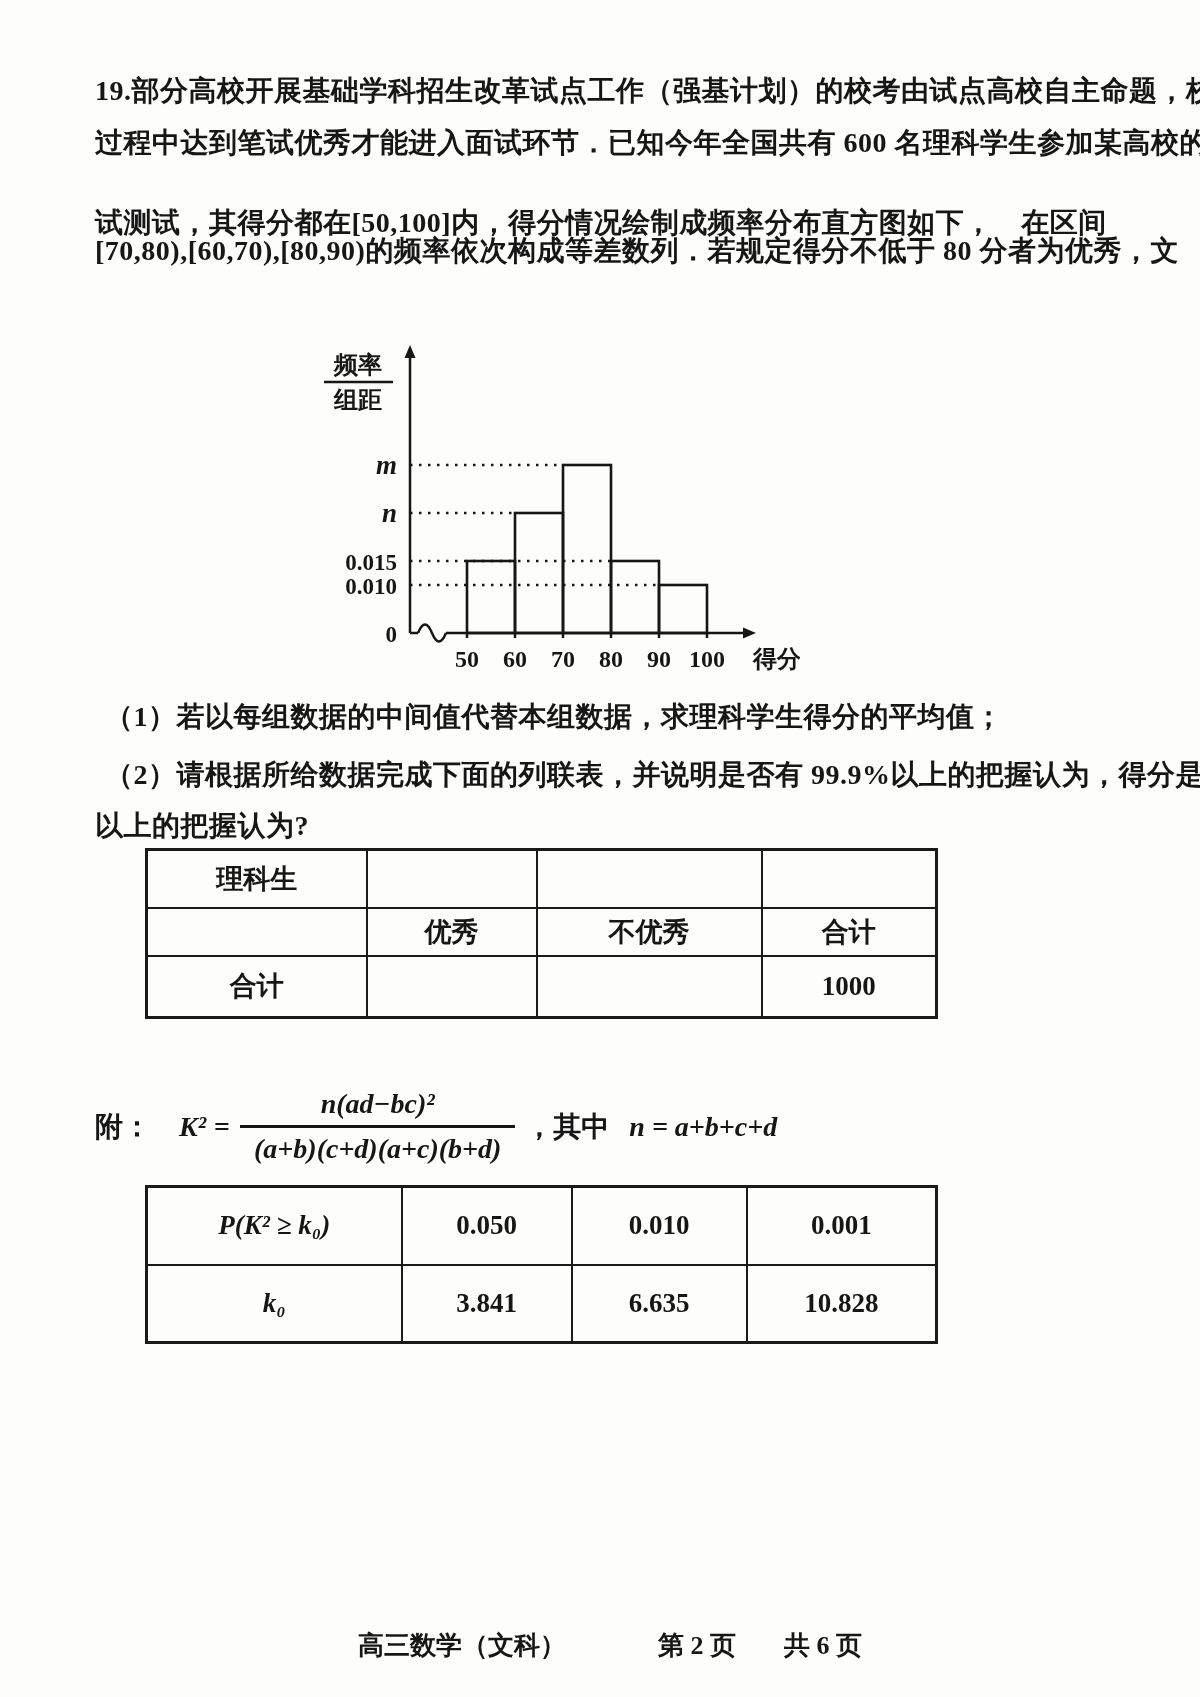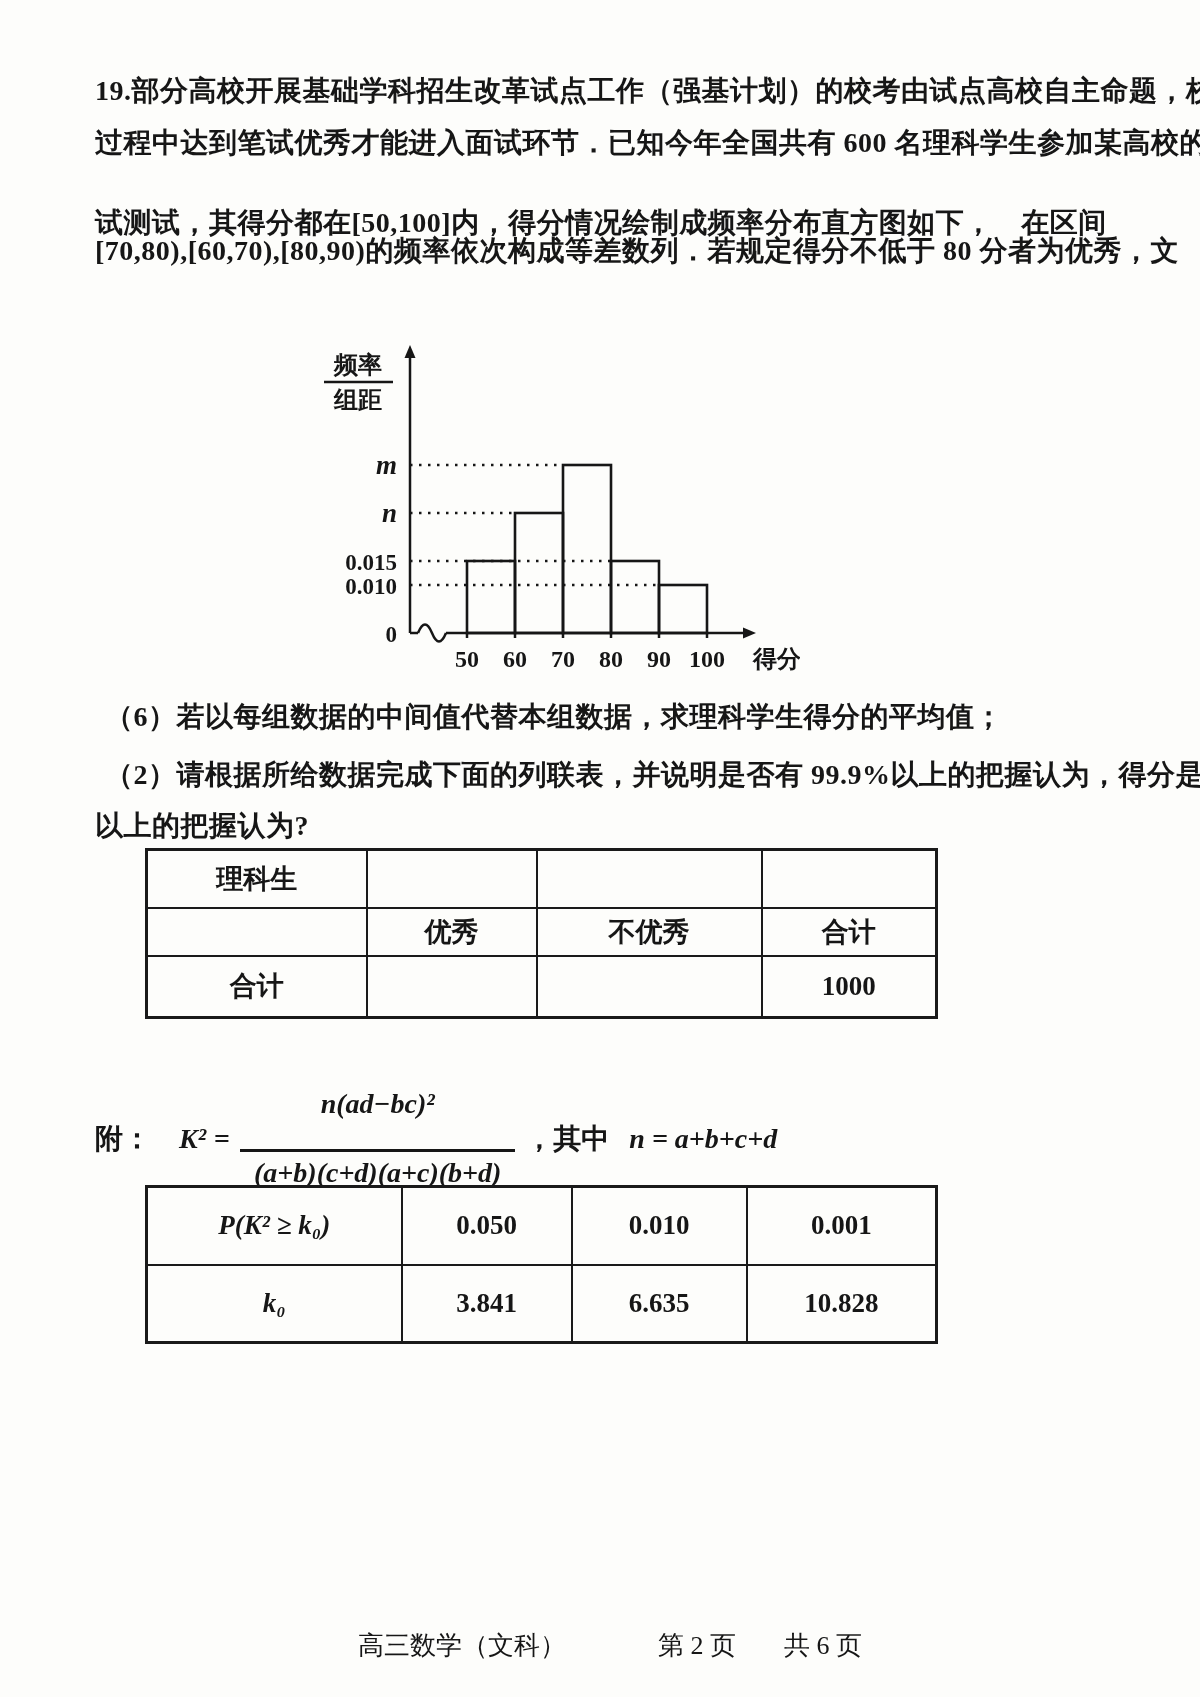--- a/index.html
+++ b/index.html
@@ -37,29 +37,29 @@
   #crit-table { left:145px; top:1185px; width:790px; }
   .math-cell { font-style:italic; }
 
   .formula {
     position:absolute; left:95px; top:1088px; display:flex; align-items:center;
     font-size:28px; font-weight:700; white-space:nowrap;
   }
   .f-prefix { margin-right:28px; }
   .f-math { font-style:italic; }
   .f-eq { margin:0 10px 0 8px; }
-  .frac { display:inline-flex; flex-direction:column; text-align:center;gap:24px; }
+  .frac { display:inline-flex; flex-direction:column; text-align:center; }
   .frac .num { padding:0 14px 5px; }
   .frac .den { border-top:3px solid #161616; padding:5px 14px 0; }
   .f-where { margin-left:10px; }
   .f-wmath { margin-left:20px; }
 
   .footer {
     position:absolute; left:358px; top:1628px; display:flex; align-items:center;
-    font-size:26px; font-weight:400; white-space:nowrap;
+    font-size:26px; font-weight:700; white-space:nowrap;
   }
   .footer .fp { margin-left:92px; }
   .footer .ft { margin-left:48px; }
 </style>
 </head>
 <body>
 
 <div class="page">
 
   <div class="tline" style="left:95px; top:72px;">19.部分高校开展基础学科招生改革试点工作（强基计划）的校考由试点高校自主命题，校考</div>
@@ -101,21 +101,21 @@
         <text x="359" y="324" class="xlab">90</text>
         <line x1="407" y1="290" x2="407" y2="295" class="ax"></line>
         <text x="407" y="324" class="xlab">100</text>
         <text x="477" y="324" class="cnlab">得分</text>
         <text x="58" y="30" class="cnlab">频率</text>
         <line x1="24" y1="39" x2="93" y2="39" class="ax"></line>
         <text x="58" y="65" class="cnlab">组距</text>
       </svg>
   </div>
 
-  <div class="tline" style="left:105px; top:698px;">（6）若以每组数据的中间值代替本组数据，求理科学生得分的平均值；</div>
+  <div class="tline" style="left:105px; top:698px;">（1）若以每组数据的中间值代替本组数据，求理科学生得分的平均值；</div>
   <div class="tline" style="left:105px; top:756px;">（2）请根据所给数据完成下面的列联表，并说明是否有 99.9%以上的把握认为，得分是否优</div>
   <div class="tline" style="left:95px;  top:807px;">以上的把握认为?</div>
 
   <table class="xtable" id="ctg-table">
     <colgroup>
         <col style="width:220px">
         <col style="width:170px">
         <col style="width:225px">
         <col style="width:175px">
       </colgroup>

